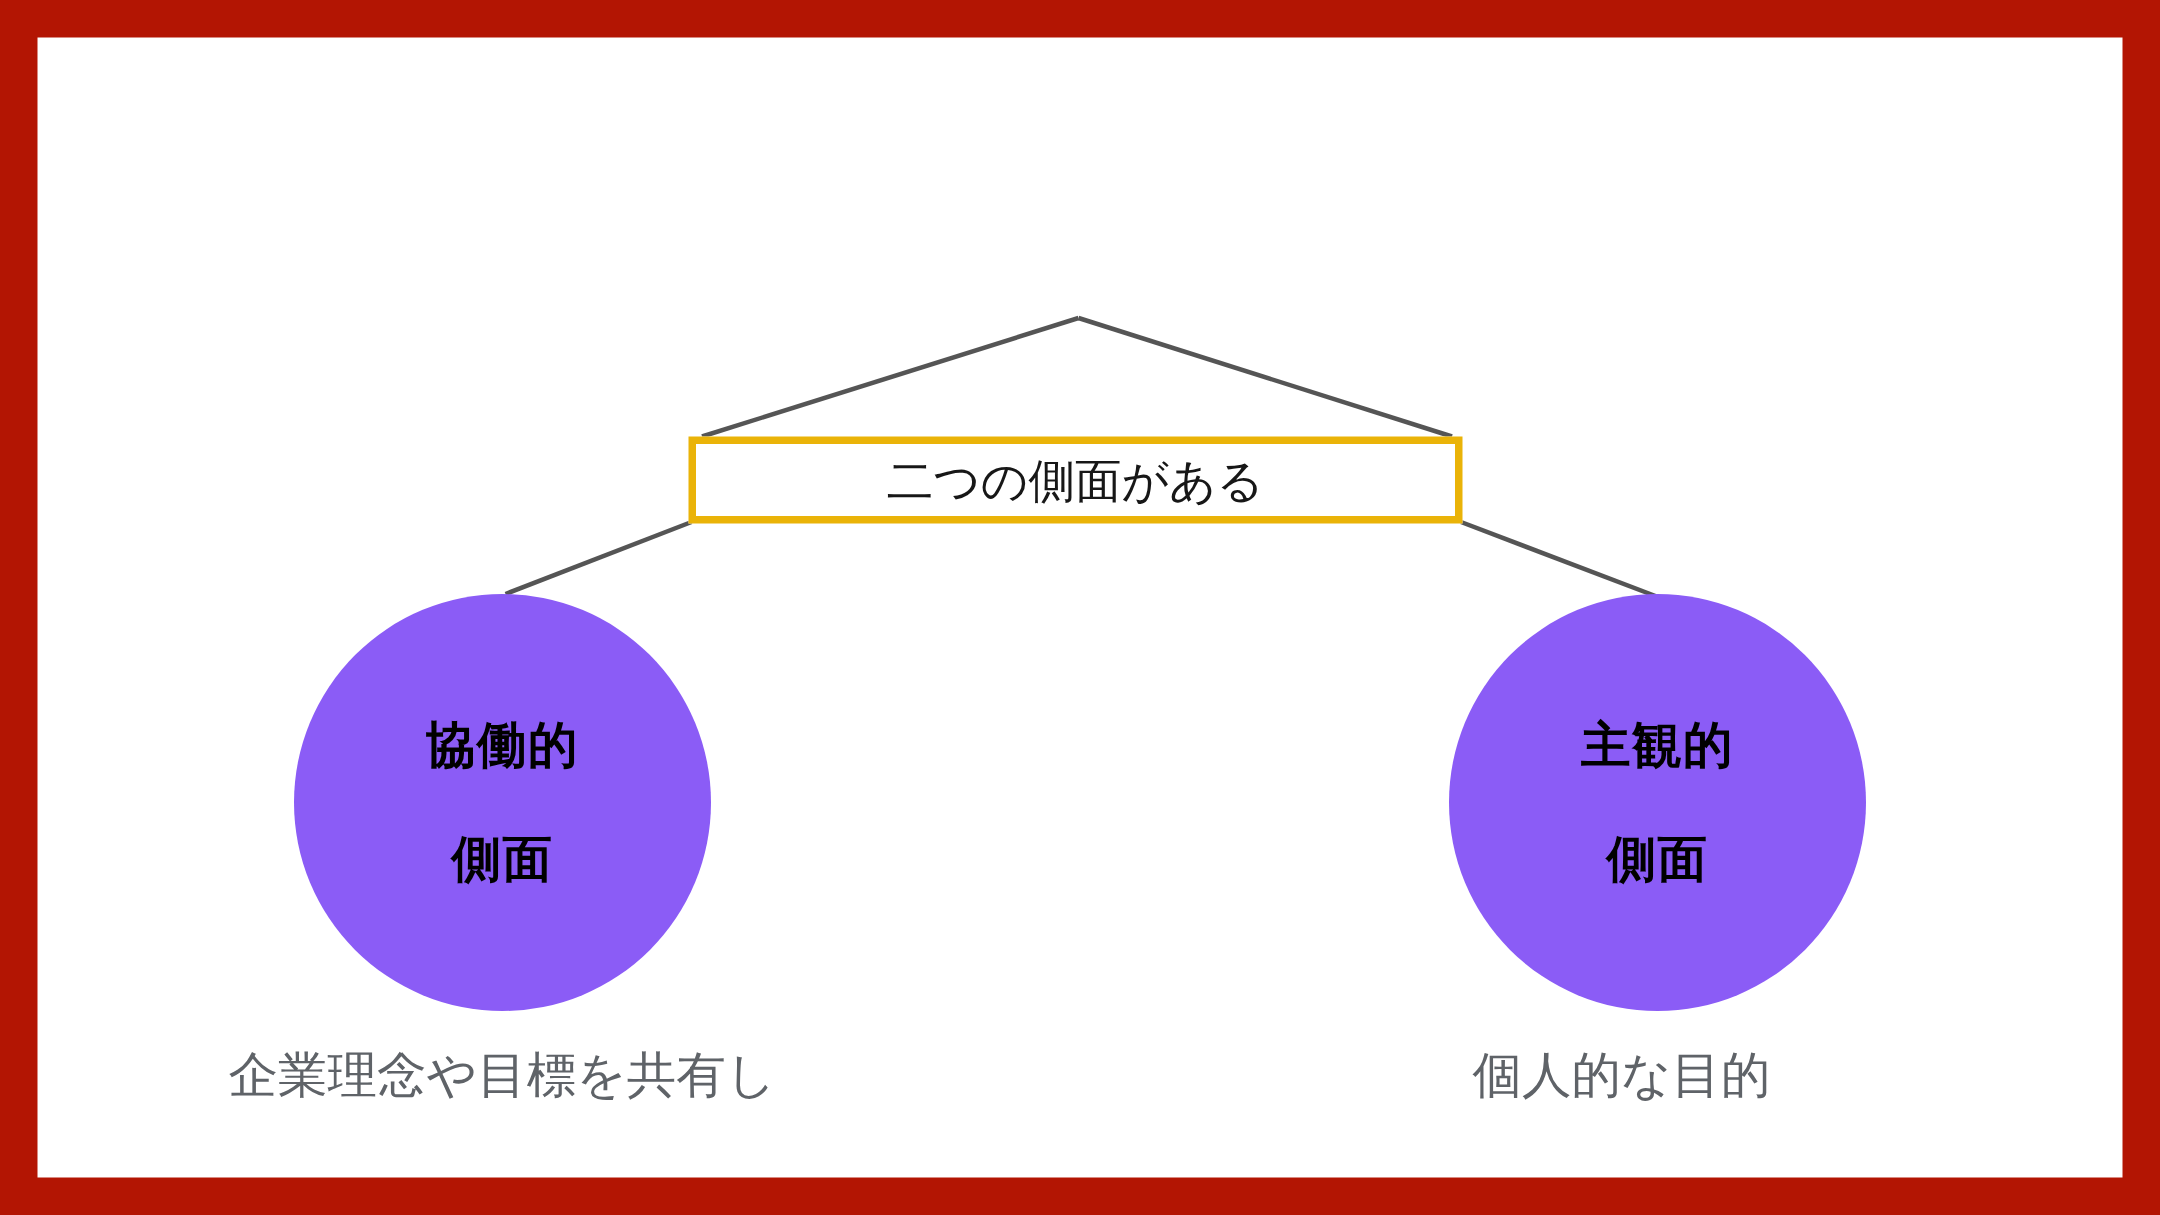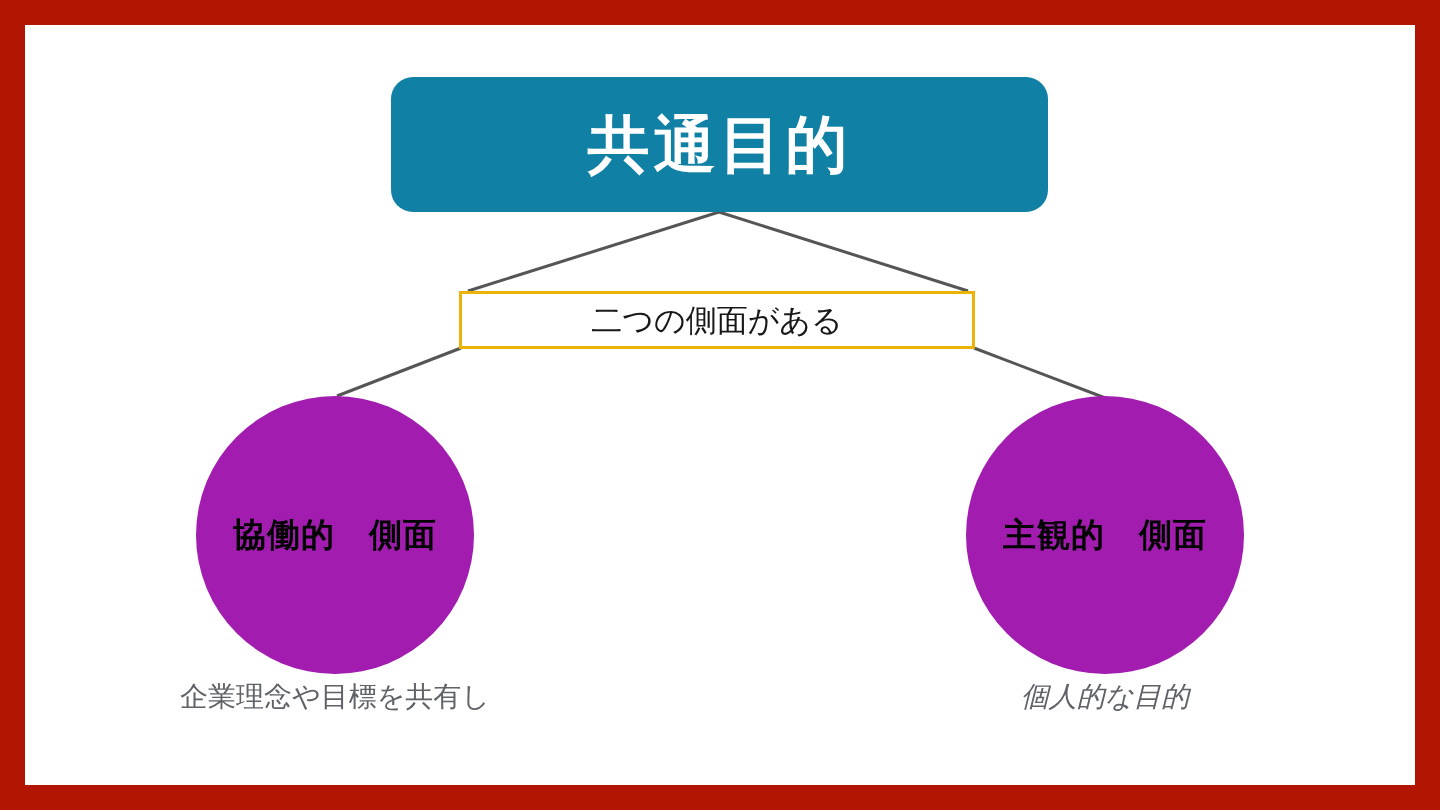--- a/index.html
+++ b/index.html
@@ -51,87 +51,86 @@
     line-height:1;
     white-space:nowrap;
   }
 
   
   #mid-box {
     position:absolute;
     left:459px; top:291px;
     width:516px; height:58px;
     background:#ffffff;
-    border:3px solid #eab308;
+    border:5px solid #eab308;
     display:flex;
     align-items:center;
     justify-content:center;
   }
   #mid-box .mid-text {
     color:#171717;
     font-size:31px;
     line-height:1;
     white-space:nowrap;
   }
 
   
   .circle {
     position:absolute;
     width:278px; height:278px;
     border-radius:50%;
-    background:#a21caf;
+    background:#8b5cf6;
     display:flex;
+    flex-direction:column;
     align-items:center;
     justify-content:center;
     gap:34px;
   }
   #circle-left  { left:196px; top:396px; }
   #circle-right { left:966px; top:396px;align-items:center; }
   .circle .circle-line {
     color:#000000;
     font-size:33px;
     font-weight:bold;
     line-height:1.28;
     letter-spacing:1px;
     white-space:nowrap;
   }
 
   
   .caption {
     position:absolute;
     text-align:center;
     color:#5f6368;
-    font-size:28px;
+    font-size:33px;
     line-height:1.38;
     white-space:nowrap;
+    margin-top:16px;
   }
   #caption-left  { left:115px; top:678px; width:440px; }
-  #caption-right { left:940px; top:678px; width:330px;font-style:italic; }
+  #caption-right { left:916px; top:678px; width:330px; }
 </style>
 </head>
 <body>
 
 <div id="slide">
 
   <div id="canvas"></div>
 
   <svg id="connectors" viewBox="0 0 1440 810" xmlns="http://www.w3.org/2000/svg">
 
     <line x1="719" y1="212" x2="468" y2="291" stroke="#555555" stroke-width="3"></line>
 
     <line x1="719" y1="212" x2="968" y2="291" stroke="#555555" stroke-width="3"></line>
 
     <line x1="461" y1="348" x2="337" y2="396" stroke="#555555" stroke-width="3"></line>
 
     <line x1="974" y1="348" x2="1108" y2="399" stroke="#555555" stroke-width="3"></line>
   </svg>
 
-  <div id="title-box">
-    <span class="title-text">共通目的</span>
-  </div>
 
   <div id="mid-box">
     <span class="mid-text">二つの側面がある</span>
   </div>
 
   <div class="circle" id="circle-left">
     <span class="circle-line">協働的</span>
     <span class="circle-line">側面</span>
   </div>
 

